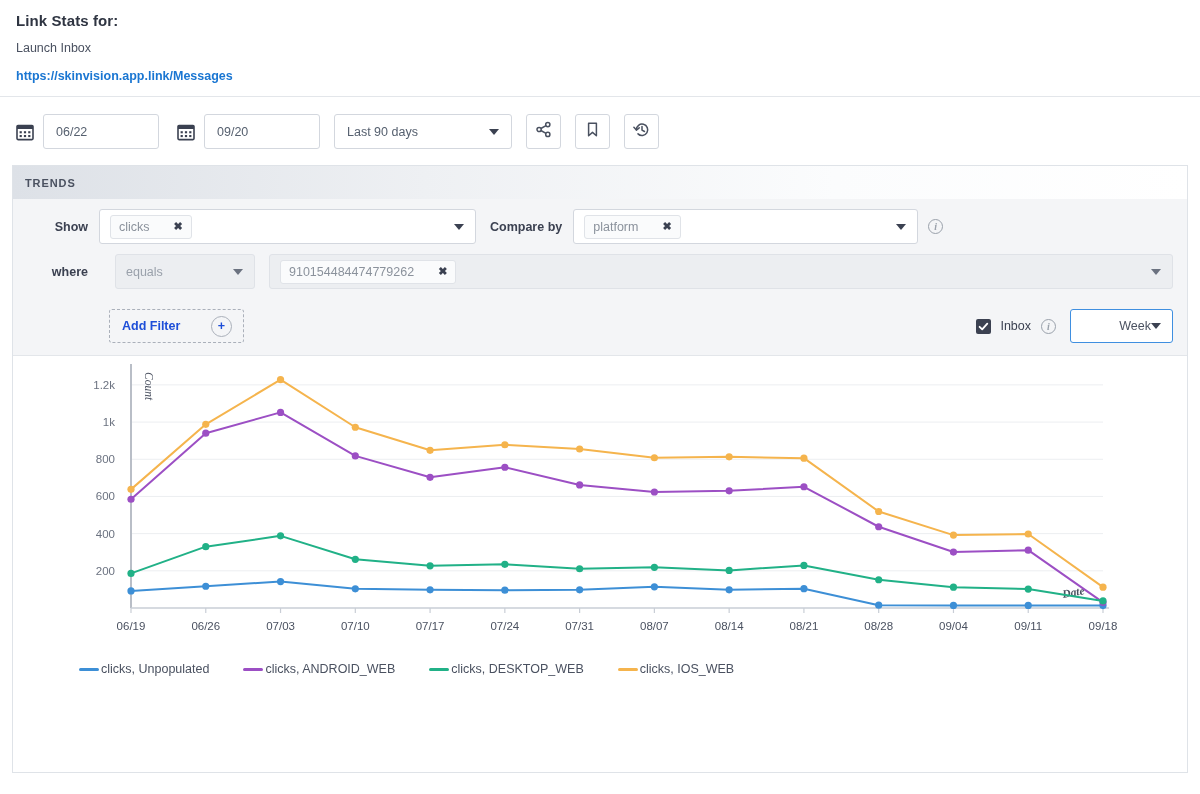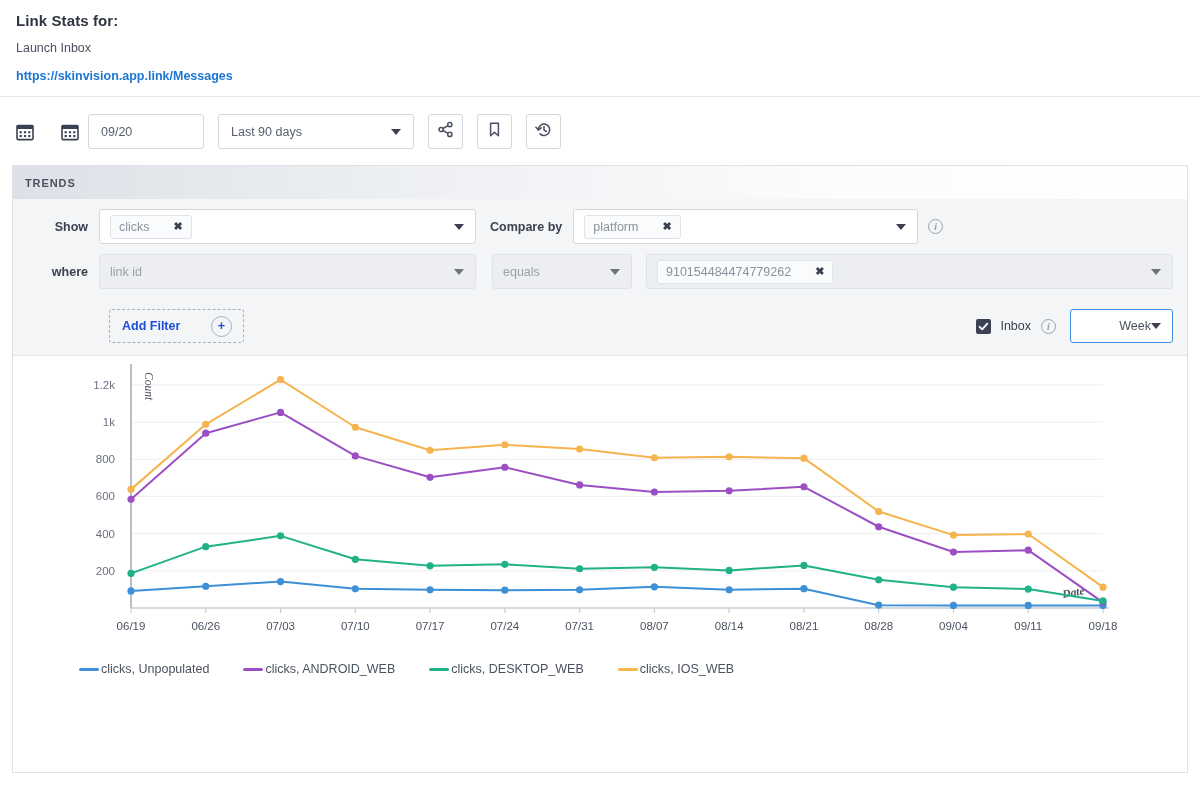--- a/index.html
+++ b/index.html
@@ -32,21 +32,21 @@
   }
   .cal-icon { width: 18px; height: 18px; margin-right: 9px; flex: 0 0 auto; }
   .date-box {
     width: 116px; height: 35px; border: 1px solid #d3d7de; border-radius: 3px;
     background: #fff; display: flex; align-items: center; padding: 0 12px;
     font-size: 12.5px; color: #56606f;
   }
   .gap18 { width: 18px; }
   .gap14 { width: 14px; }
   .range-select {
-    width: 196px; height: 35px; border: 1px solid #d3d7de; border-radius: 3px;
+    width: 178px; height: 35px; border: 1px solid #d3d7de; border-radius: 3px;
     background: #fff; display: flex; align-items: center;
     justify-content: space-between; padding: 0 12px;
     font-size: 12.5px; color: #56606f;
   }
   .caret {
     width: 0; height: 0; border-left: 5px solid transparent;
     border-right: 5px solid transparent; border-top: 6px solid #3b4151;
   }
   .icon-btn {
     width: 35px; height: 35px; border: 1px solid #d3d7de; border-radius: 3px;
@@ -168,20 +168,23 @@
       <rect x="1" y="2.6" width="16" height="14" rx="1" fill="none" stroke="#3b4151" stroke-width="1.6"></rect>
       <rect x="1" y="2.6" width="16" height="3.4" fill="#3b4151"></rect>
       <rect x="3.6" y="8.2" width="2.2" height="2.1" fill="#3b4151"></rect>
       <rect x="7.9" y="8.2" width="2.2" height="2.1" fill="#3b4151"></rect>
       <rect x="12.2" y="8.2" width="2.2" height="2.1" fill="#3b4151"></rect>
       <rect x="3.6" y="12" width="2.2" height="2.1" fill="#3b4151"></rect>
       <rect x="7.9" y="12" width="2.2" height="2.1" fill="#3b4151"></rect>
       <rect x="12.2" y="12" width="2.2" height="2.1" fill="#3b4151"></rect>
     </svg>
   </span>
+  <div class="date-box">
+    <span>06/22</span>
+  </div>
   <div class="gap18"></div>
   <span class="cal-icon">
     <svg width="18" height="18" viewBox="0 0 18 18">
       <rect x="1" y="2.6" width="16" height="14" rx="1" fill="none" stroke="#3b4151" stroke-width="1.6"></rect>
       <rect x="1" y="2.6" width="16" height="3.4" fill="#3b4151"></rect>
       <rect x="3.6" y="8.2" width="2.2" height="2.1" fill="#3b4151"></rect>
       <rect x="7.9" y="8.2" width="2.2" height="2.1" fill="#3b4151"></rect>
       <rect x="12.2" y="8.2" width="2.2" height="2.1" fill="#3b4151"></rect>
       <rect x="3.6" y="12" width="2.2" height="2.1" fill="#3b4151"></rect>
       <rect x="7.9" y="12" width="2.2" height="2.1" fill="#3b4151"></rect>
@@ -248,24 +251,20 @@
           <span>platform</span>
           <span class="x">✖</span>
         </span>
         <span class="caret-sm"></span>
       </div>
       <span class="info-i">i</span>
     </div>
 
     <div class="frow last">
       <div class="flabel lab-where">where</div>
-      <div class="field dim f-linkid">
-        <span class="ph">link id</span>
-        <span class="caret-sm"></span>
-      </div>
       <div class="field dim f-eq">
         <span class="ph">equals</span>
         <span class="caret-sm"></span>
       </div>
       <div class="field dim f-val">
         <span class="chip">
           <span>910154484474779262</span>
           <span class="x">✖</span>
         </span>
         <span class="caret-sm"></span>

